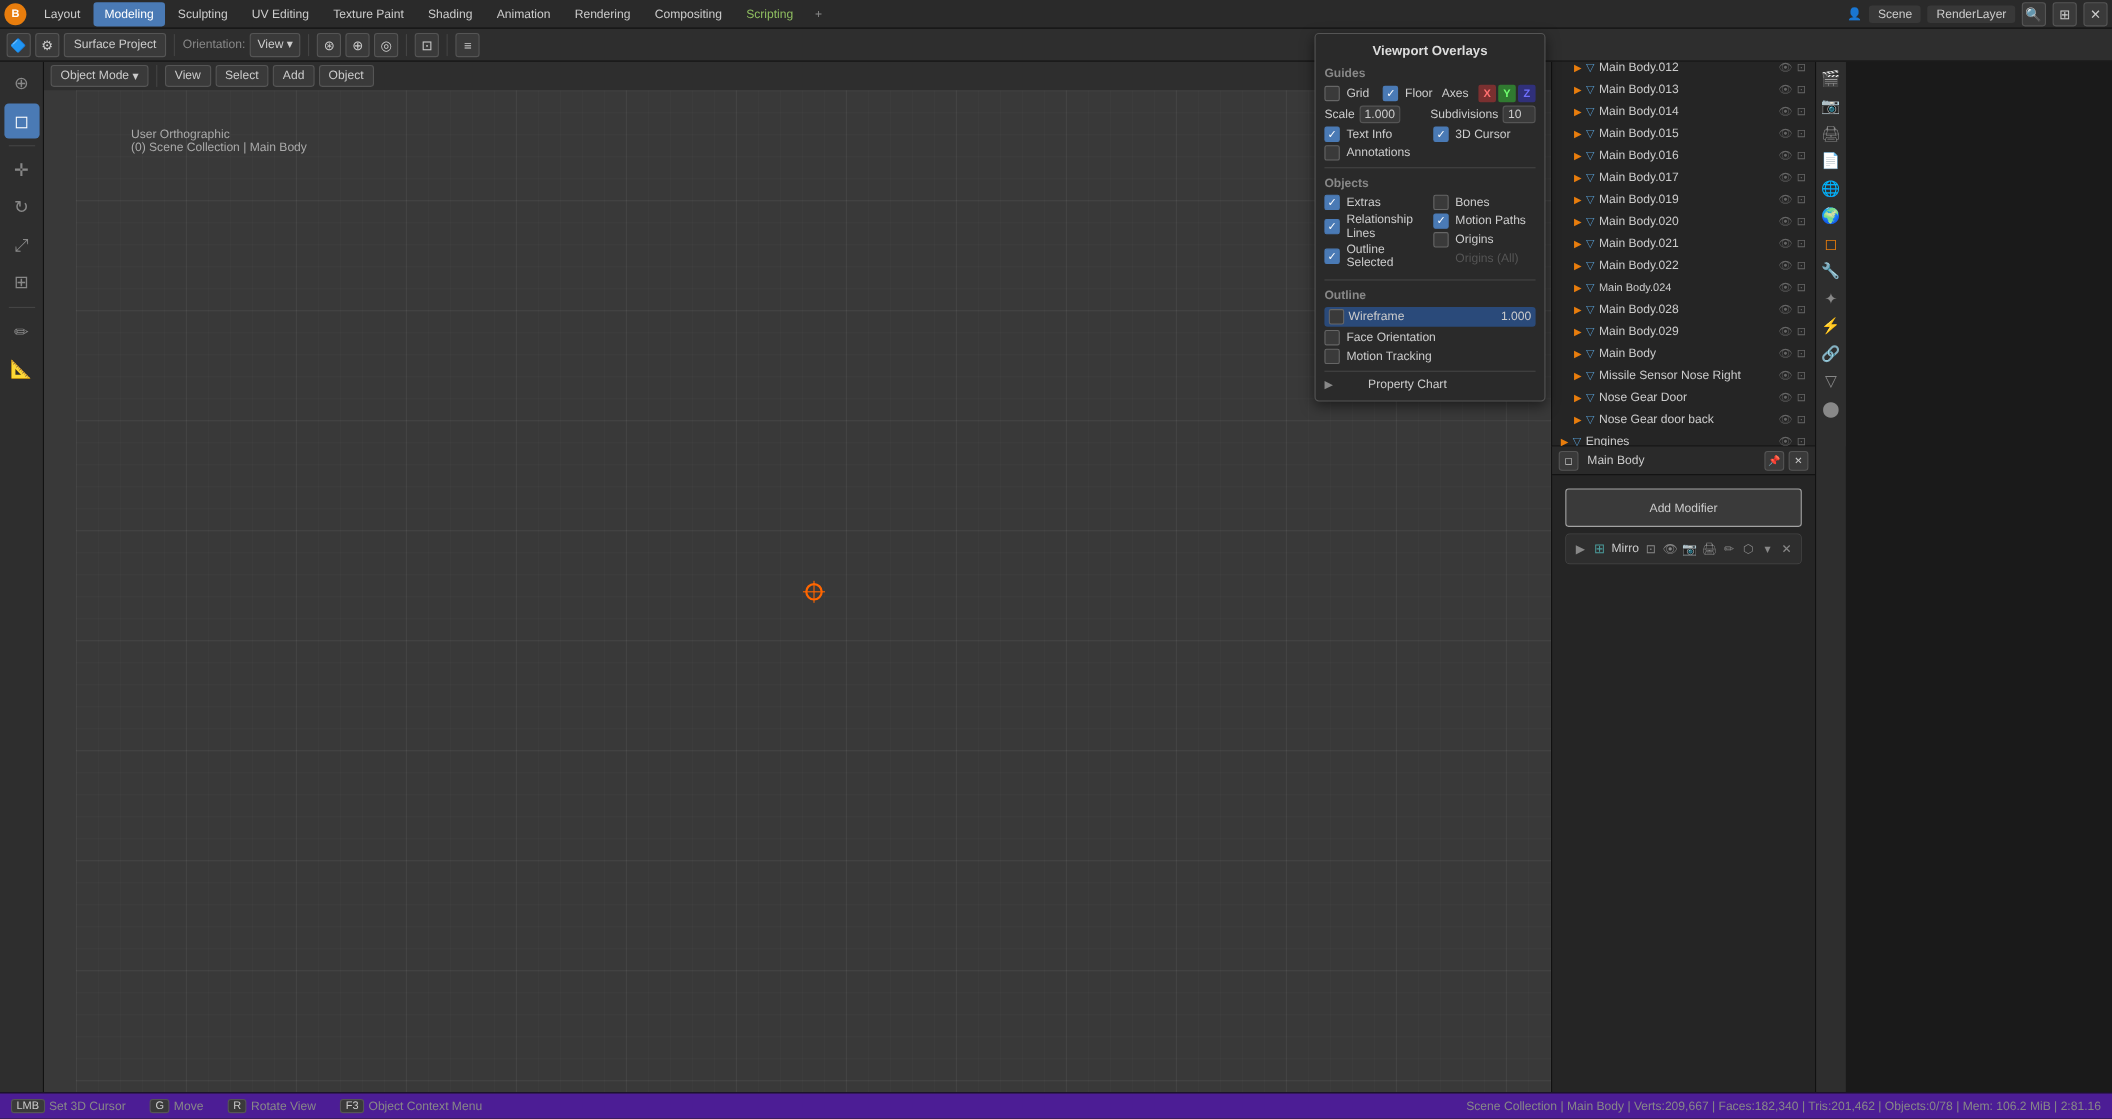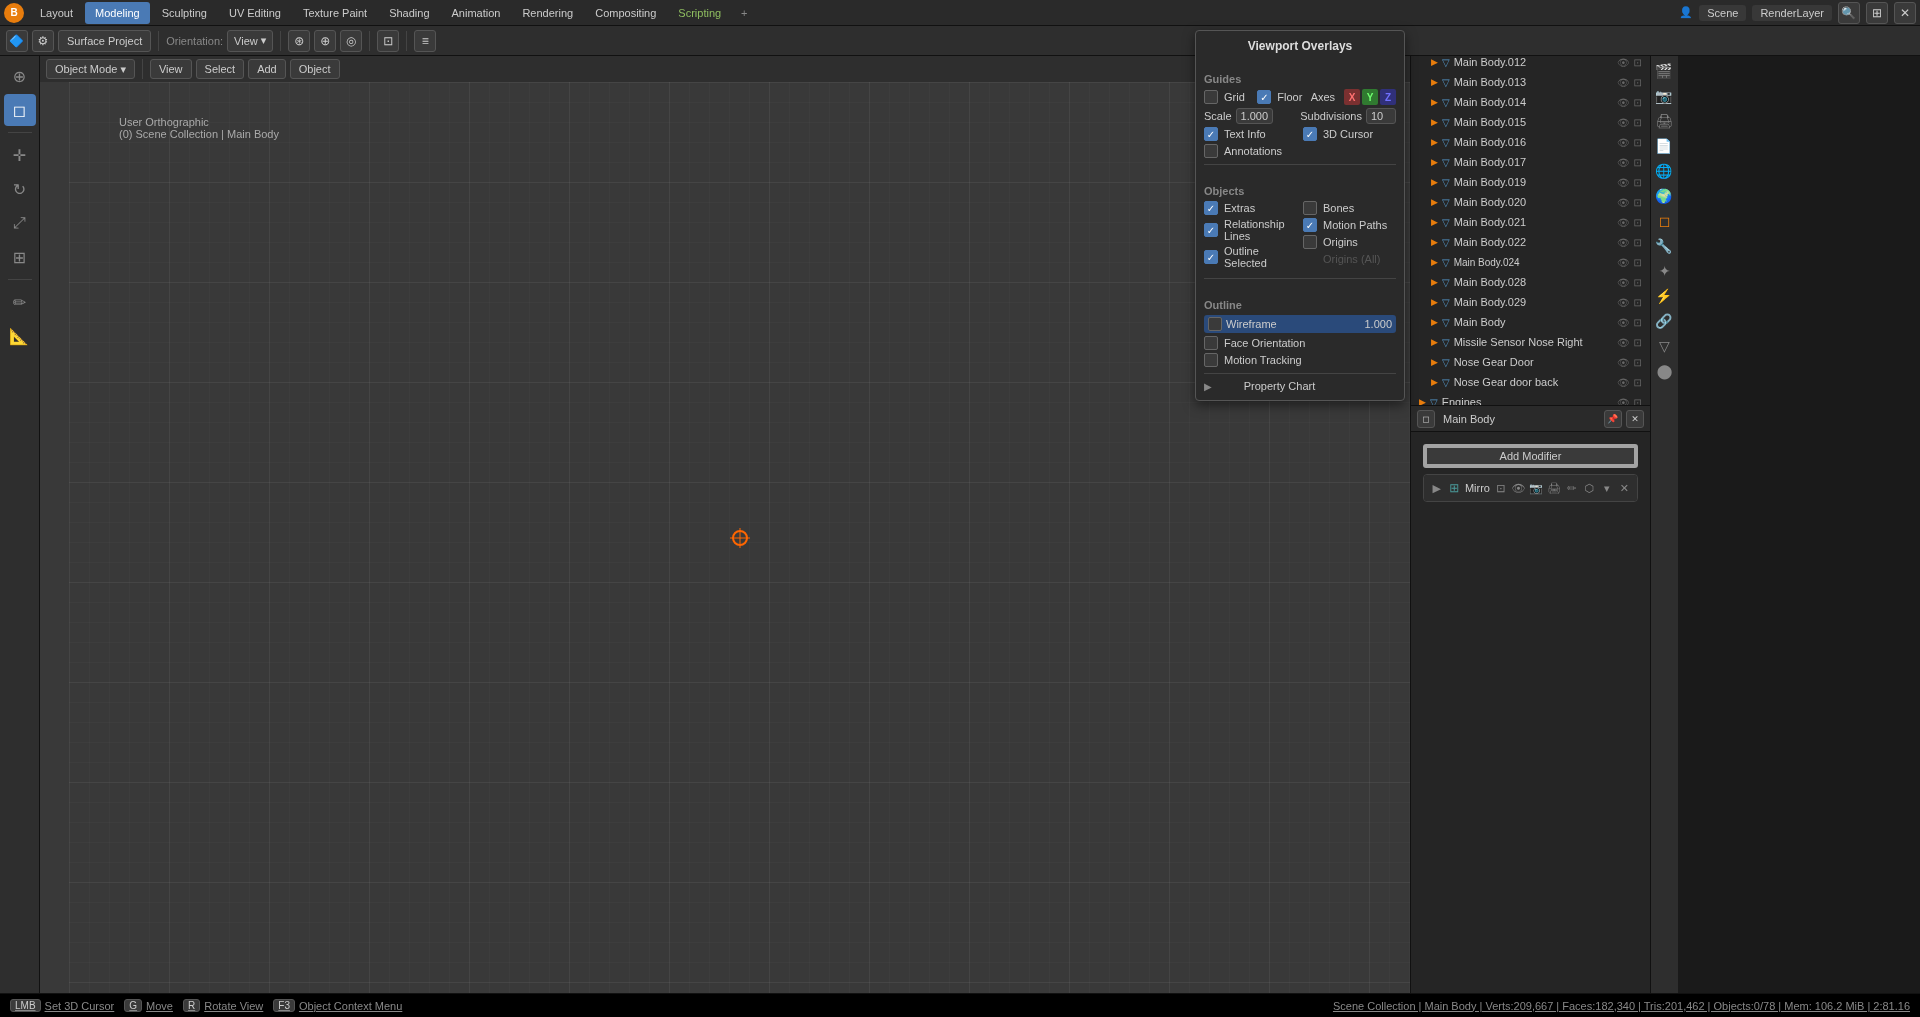--- a/index.html
+++ b/index.html
@@ -320,21 +320,21 @@
     .overlays-popup-title {
       font-size: 12px;
       font-weight: bold;
       color: #ddd;
       margin-bottom: 8px;
       text-align: center;
     }
     .overlay-section-title {
       font-size: 11px;
       color: #888;
-      margin: 20px 0 4px 0;
+      margin: 8px 0 4px 0;
       font-weight: bold;
     }
     .overlay-row {
       display: flex;
       align-items: center;
       gap: 6px;
       margin-bottom: 3px;
       font-size: 11px;
     }
     .overlay-checkbox {
@@ -440,30 +440,29 @@
       font-size: 12px;
       color: #888;
       background: transparent;
     }
 
     
     .status-bar {
       position: absolute;
       bottom: 0; left: 0; right: 0;
       height: 24px;
-      background: #000000;
+      background: #4c1d95;
       border-top: 1px solid #111;
       display: flex;
       align-items: center;
       padding: 0 10px;
       font-size: 11px;
       color: #888;
-      gap: 10px;
+      gap: 22px;
       z-index: 100;
-      text-decoration: underline;
     }
     .status-item {
       display: flex;
       align-items: center;
       gap: 4px;
     }
     .status-key {
       background: #3a3a3a;
       border: 1px solid #555;
       border-radius: 3px;
@@ -511,23 +510,23 @@
       align-items: center;
       padding: 4px 0;
       gap: 3px;
       border-left: 1px solid #111;
       z-index: 82;
     }
 
     
     .add-modifier-btn {
       margin: 6px;
-      height: 24px;
+      height: 35px;
       background: #3a3a3a;
-      border: 4px solid #a3a3a3;
+      border: 1px solid #a3a3a3;
       border-radius: 3px;
       color: #ccc;
       font-size: 11px;
       cursor: pointer;
       display: flex;
       align-items: center;
       justify-content: center;
     }
 
     

